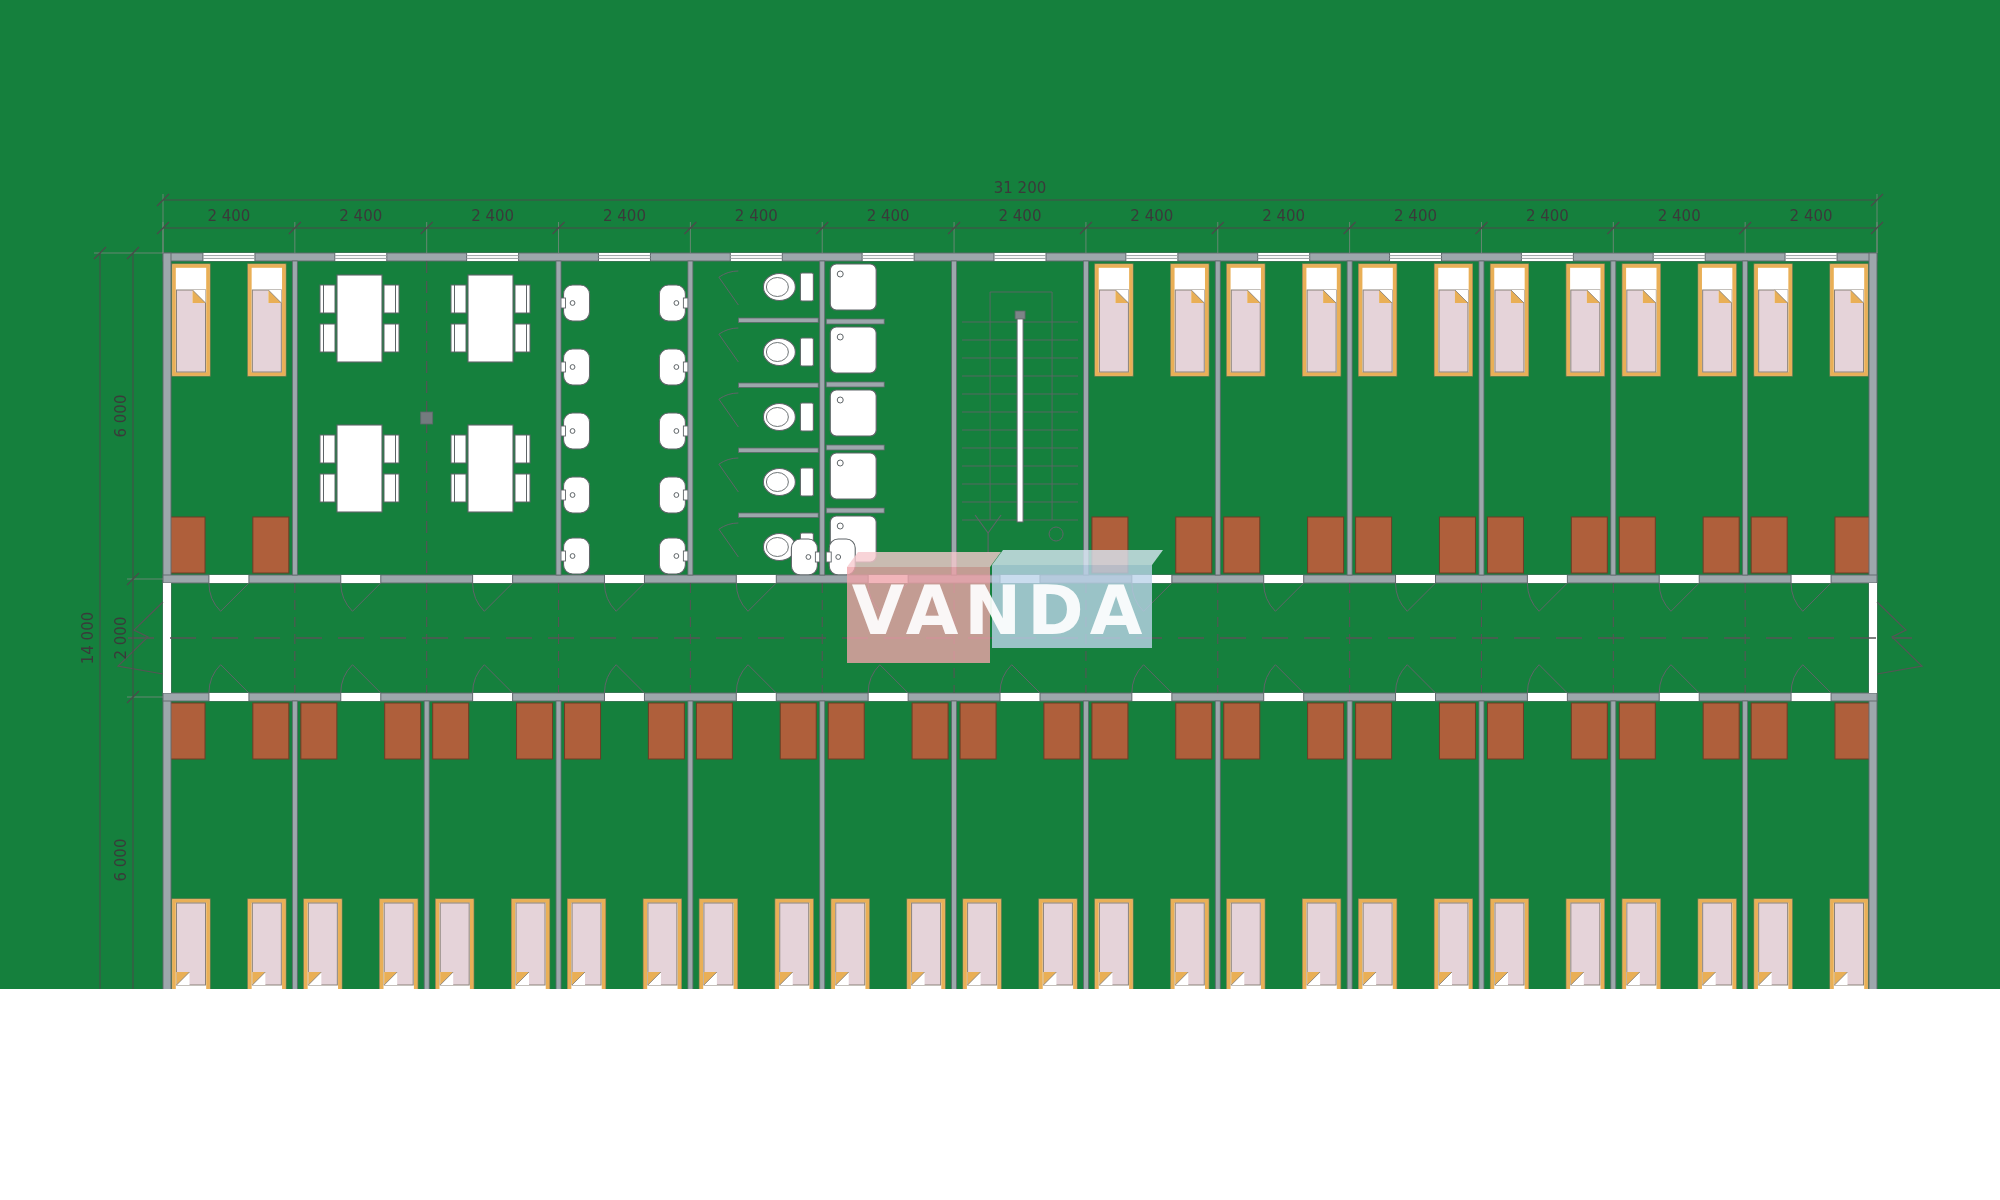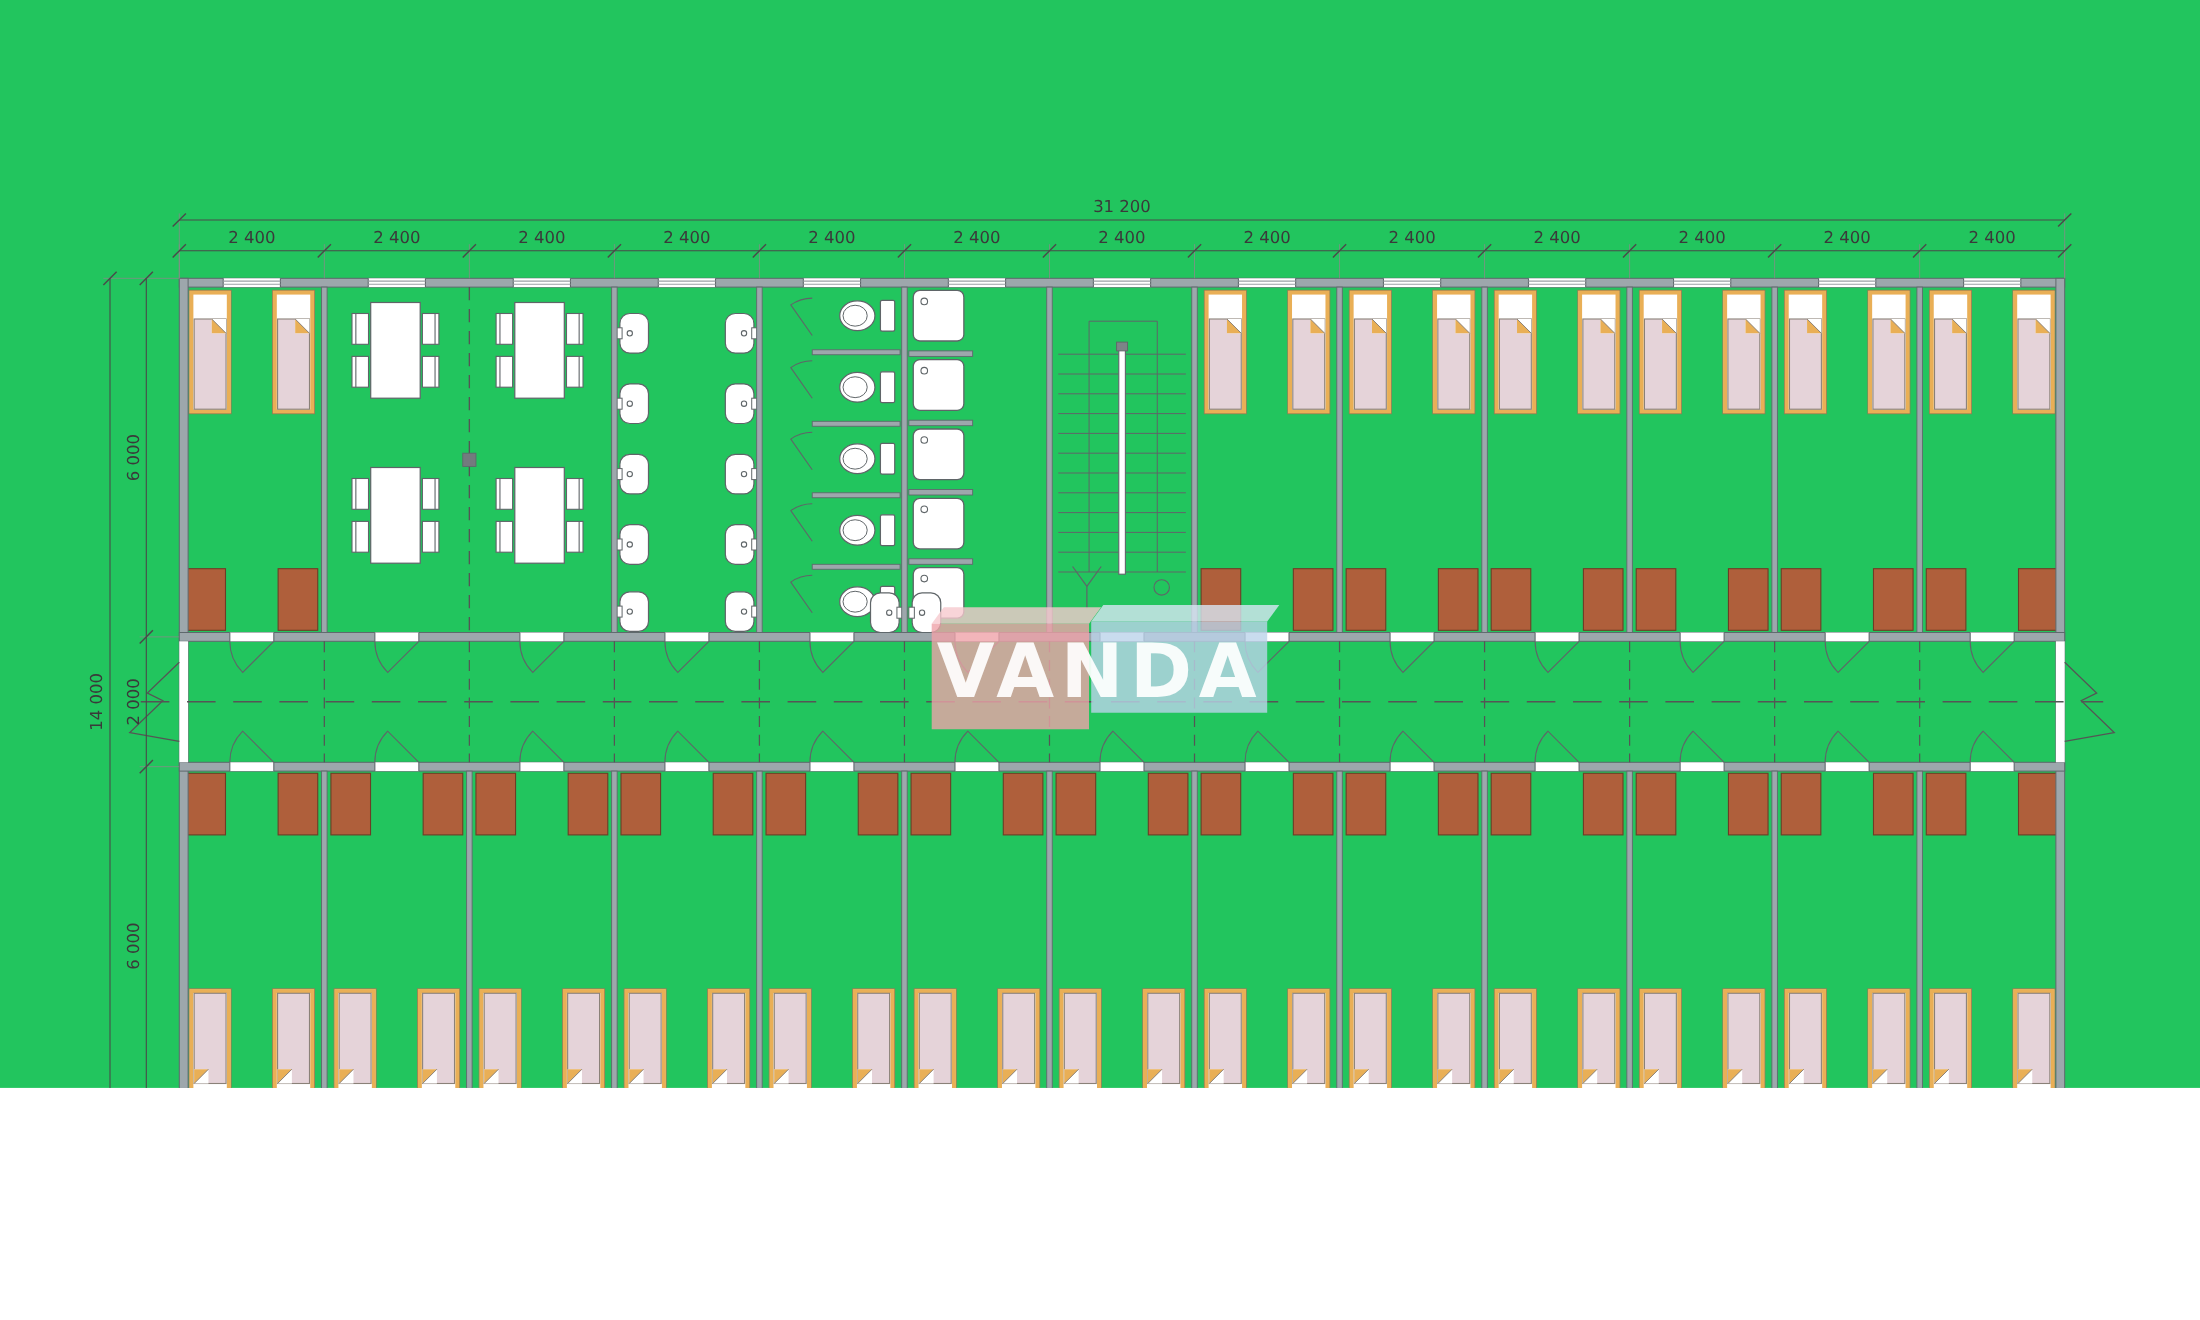--- a/index.html
+++ b/index.html
@@ -1,16 +1,16 @@
 <!DOCTYPE html>
 <html><head>
 <meta charset="utf-8">
 <style>
   html,body{margin:0;padding:0;background:#ffffff;}
-  .canvas{position:relative;width:2000px;height:989px;background:#22c55e;overflow:hidden;
+  .canvas{position:relative;width:2000px;height:989px;background:#15803d;overflow:hidden;
           font-family:"DejaVu Sans", sans-serif;}
   svg{display:block;}
   #logoText{font-family:"DejaVu Sans", sans-serif;font-weight:bold;font-size:68px;
             letter-spacing:6px;fill:rgba(255,255,255,0.92);text-anchor:middle;}
   .dimtxt{font-family:"DejaVu Sans", sans-serif;font-size:15px;fill:#3a3a3a;}
 </style>
 </head>
 <body>
 
 <div class="canvas">

